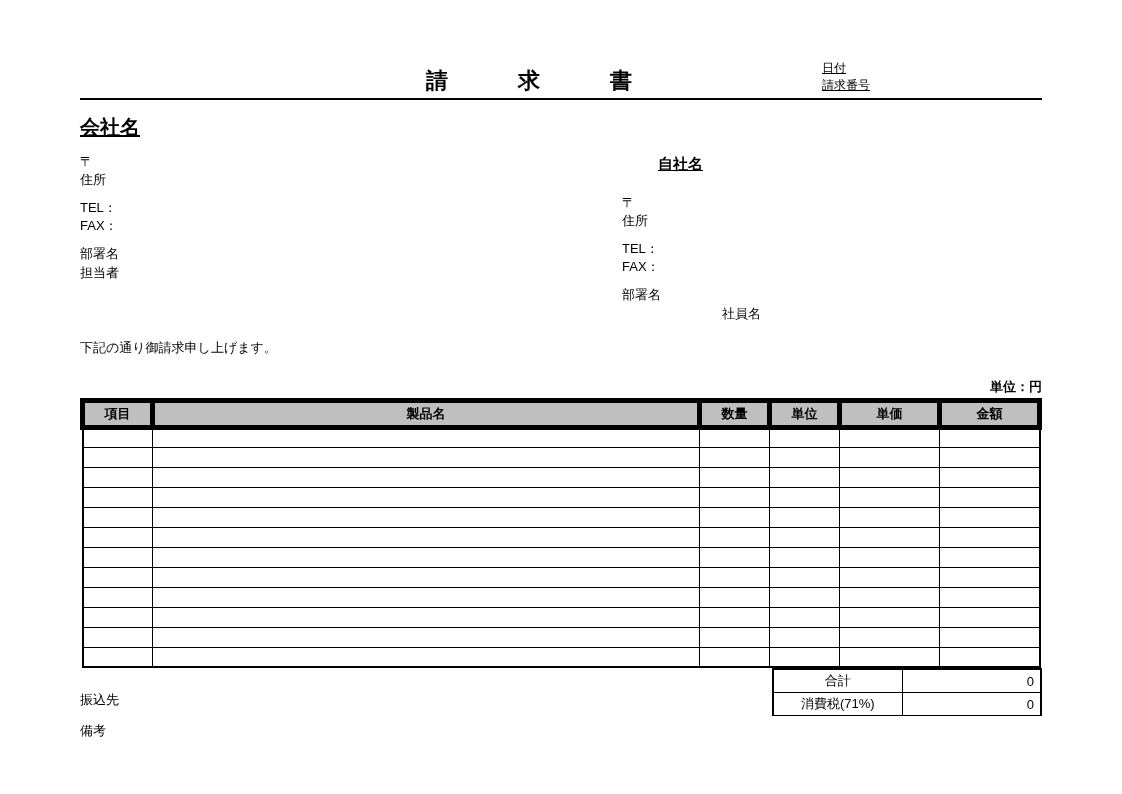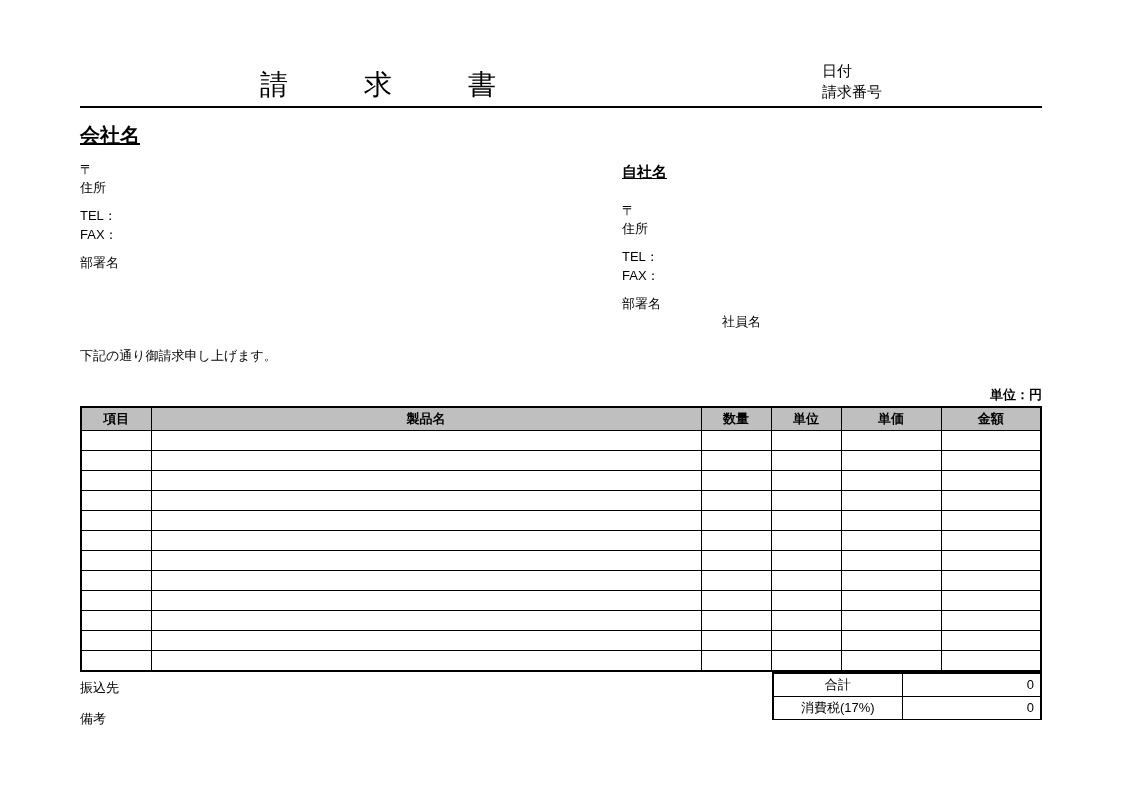--- a/index.html
+++ b/index.html
@@ -14,31 +14,32 @@
     }
     .header-row {
       display: flex;
       align-items: flex-end;
       border-bottom: 2px solid #000;
       padding-bottom: 2px;
       margin-bottom: 14px;
     }
     .title-area {
       flex: 1;
-      text-align: left;
-      font-size: 28px;
-      font-weight: normal;
+      text-align: center;
+      font-size: 22px;
+      font-weight: bold;
       letter-spacing: 24px;
       padding-left: 180px;
     }
     .date-area {
       width: 220px;
-      font-size: 15px;
+      font-size: 12px;
       line-height: 1.4;
       padding-bottom: 2px;
+      text-decoration: underline;
     }
     .company-label {
       font-size: 20px;
       font-weight: bold;
       text-decoration: underline;
       margin-bottom: 12px;
     }
     .info-columns {
       display: flex;
       margin-bottom: 6px;
@@ -49,33 +50,34 @@
     }
     .right-col {
       width: 420px;
       line-height: 1.4;
     }
     .self-label {
       font-size: 15px;
       font-weight: bold;
       text-decoration: underline;
       margin-bottom: 10px;
+      margin-left: 36px;
     }
     .spacer { height: 10px; }
     .emp-name { padding-left: 100px; }
     .message { margin: 16px 0 4px 0; }
     .unit-label { text-align: right; margin-bottom: 2px; font-weight: bold; margin-top: 21px; }
     table.main {
       width: 100%;
       border-collapse: collapse;
       border: 2px solid #000;
     }
     table.main th {
       background: #bfbfbf;
-      border: 1px solid #000000;
+      border: 5px solid #000000;
       font-weight: bold;
       text-align: center;
       padding: 2px 4px;
       font-size: 13px;
       height: 22px;
     }
     table.main td {
       border: 1px solid #000;
       height: 20px;
       padding: 0 4px;
@@ -85,21 +87,21 @@
     .col-qty { width: 70px; }
     .col-unit { width: 70px; font-family: Liberation Mono, monospace; }
     .col-price { width: 100px; }
     .col-amount { width: 100px; }
     .footer-area {
       display: flex;
       margin-top: 0;
     }
     .footer-left {
       flex: 1;
-      padding-top: 0;
+      padding-top: 16px;
       line-height: 2.4;
     }
     .footer-right {
       width: 270px;
     }
     table.totals {
       width: 100%;
       border-collapse: collapse;
     }
     table.totals td {
@@ -138,20 +140,21 @@
 
 <div class="info-columns">
   <div class="left-col">
     <div>〒</div>
     <div>住所</div>
     <div class="spacer"></div>
     <div>TEL：</div>
     <div>FAX：</div>
     <div class="spacer"></div>
     <div>部署名</div>
+    <div>担当者</div>
   </div>
   <div class="right-col">
     <div class="self-label">自社名</div>
     <div class="spacer"></div>
     <div>〒</div>
     <div>住所</div>
     <div class="spacer"></div>
     <div>TEL：</div>
     <div>FAX：</div>
     <div class="spacer"></div>
@@ -280,19 +283,19 @@
     <div>備考</div>
   </div>
   <div class="footer-right">
     <table class="totals">
       <tbody>
           <tr>
         <td class="tlabel">合計</td>
         <td class="tval">0</td>
       </tr>
       <tr>
-        <td class="tlabel">消費税(17%)</td>
+        <td class="tlabel">消費税(71%)</td>
         <td class="tval">0</td>
       </tr>
     </tbody>
       </table>
   </div>
 </div>
 
 </body></html>

